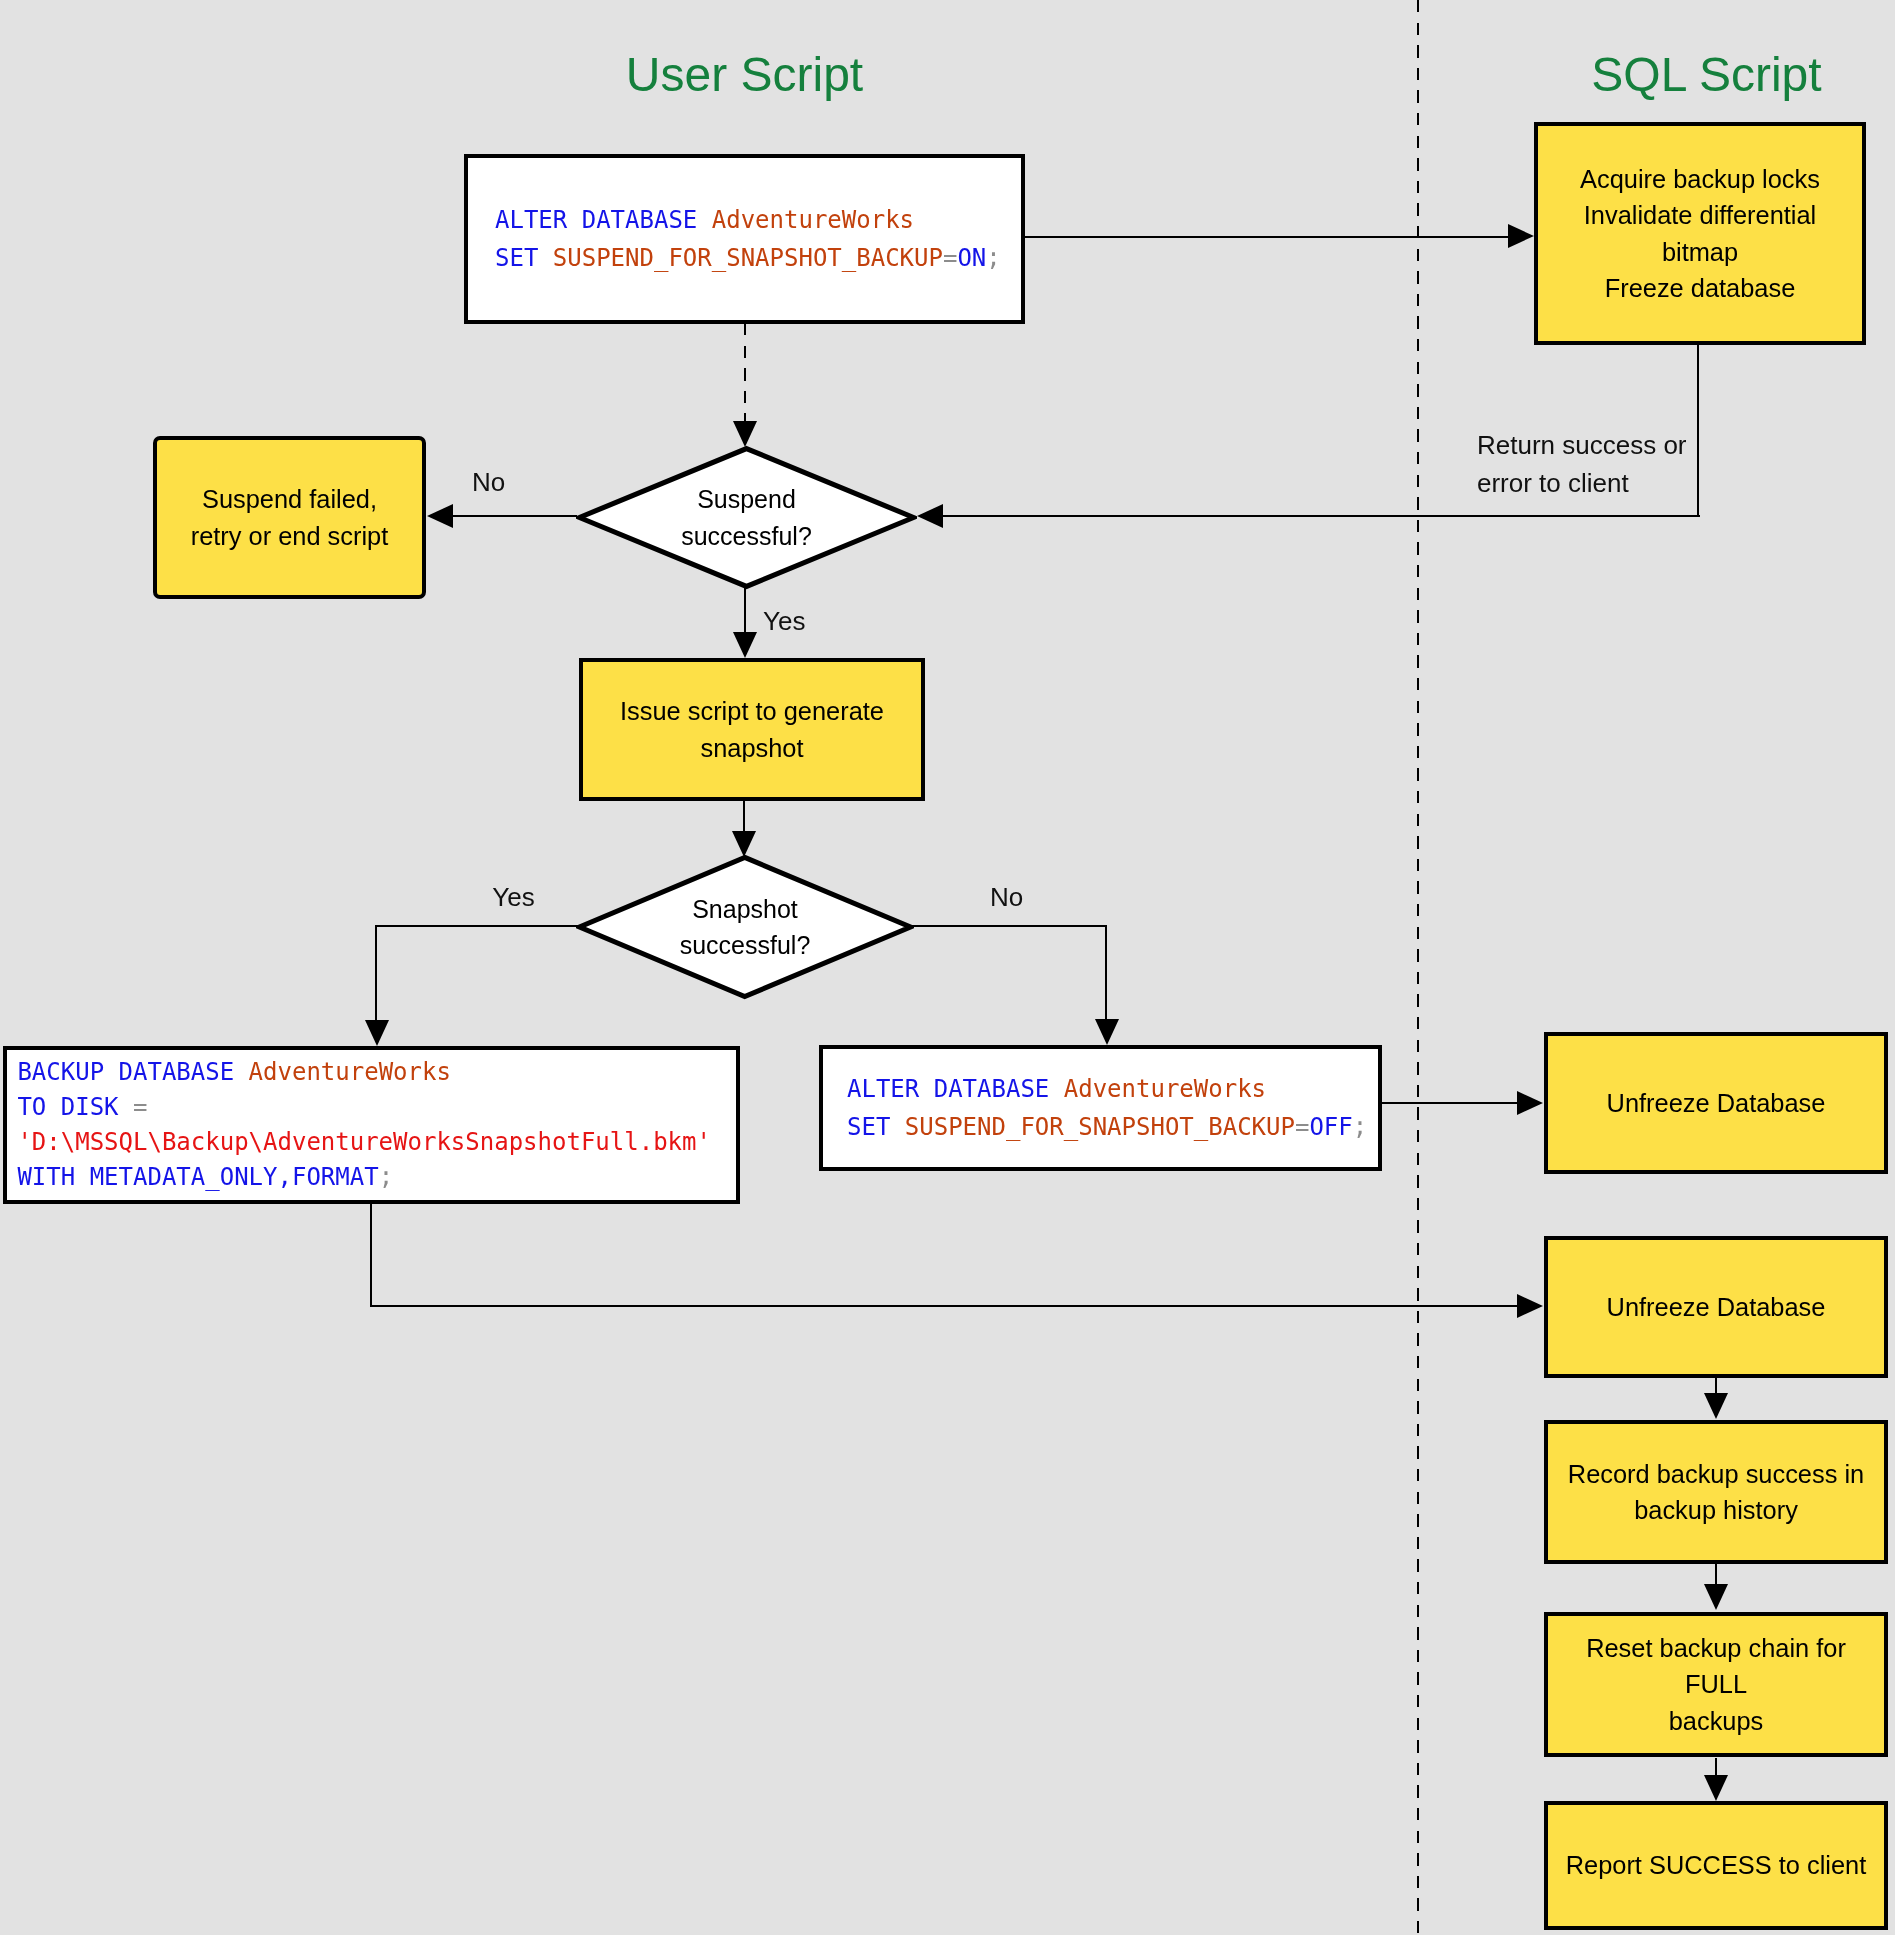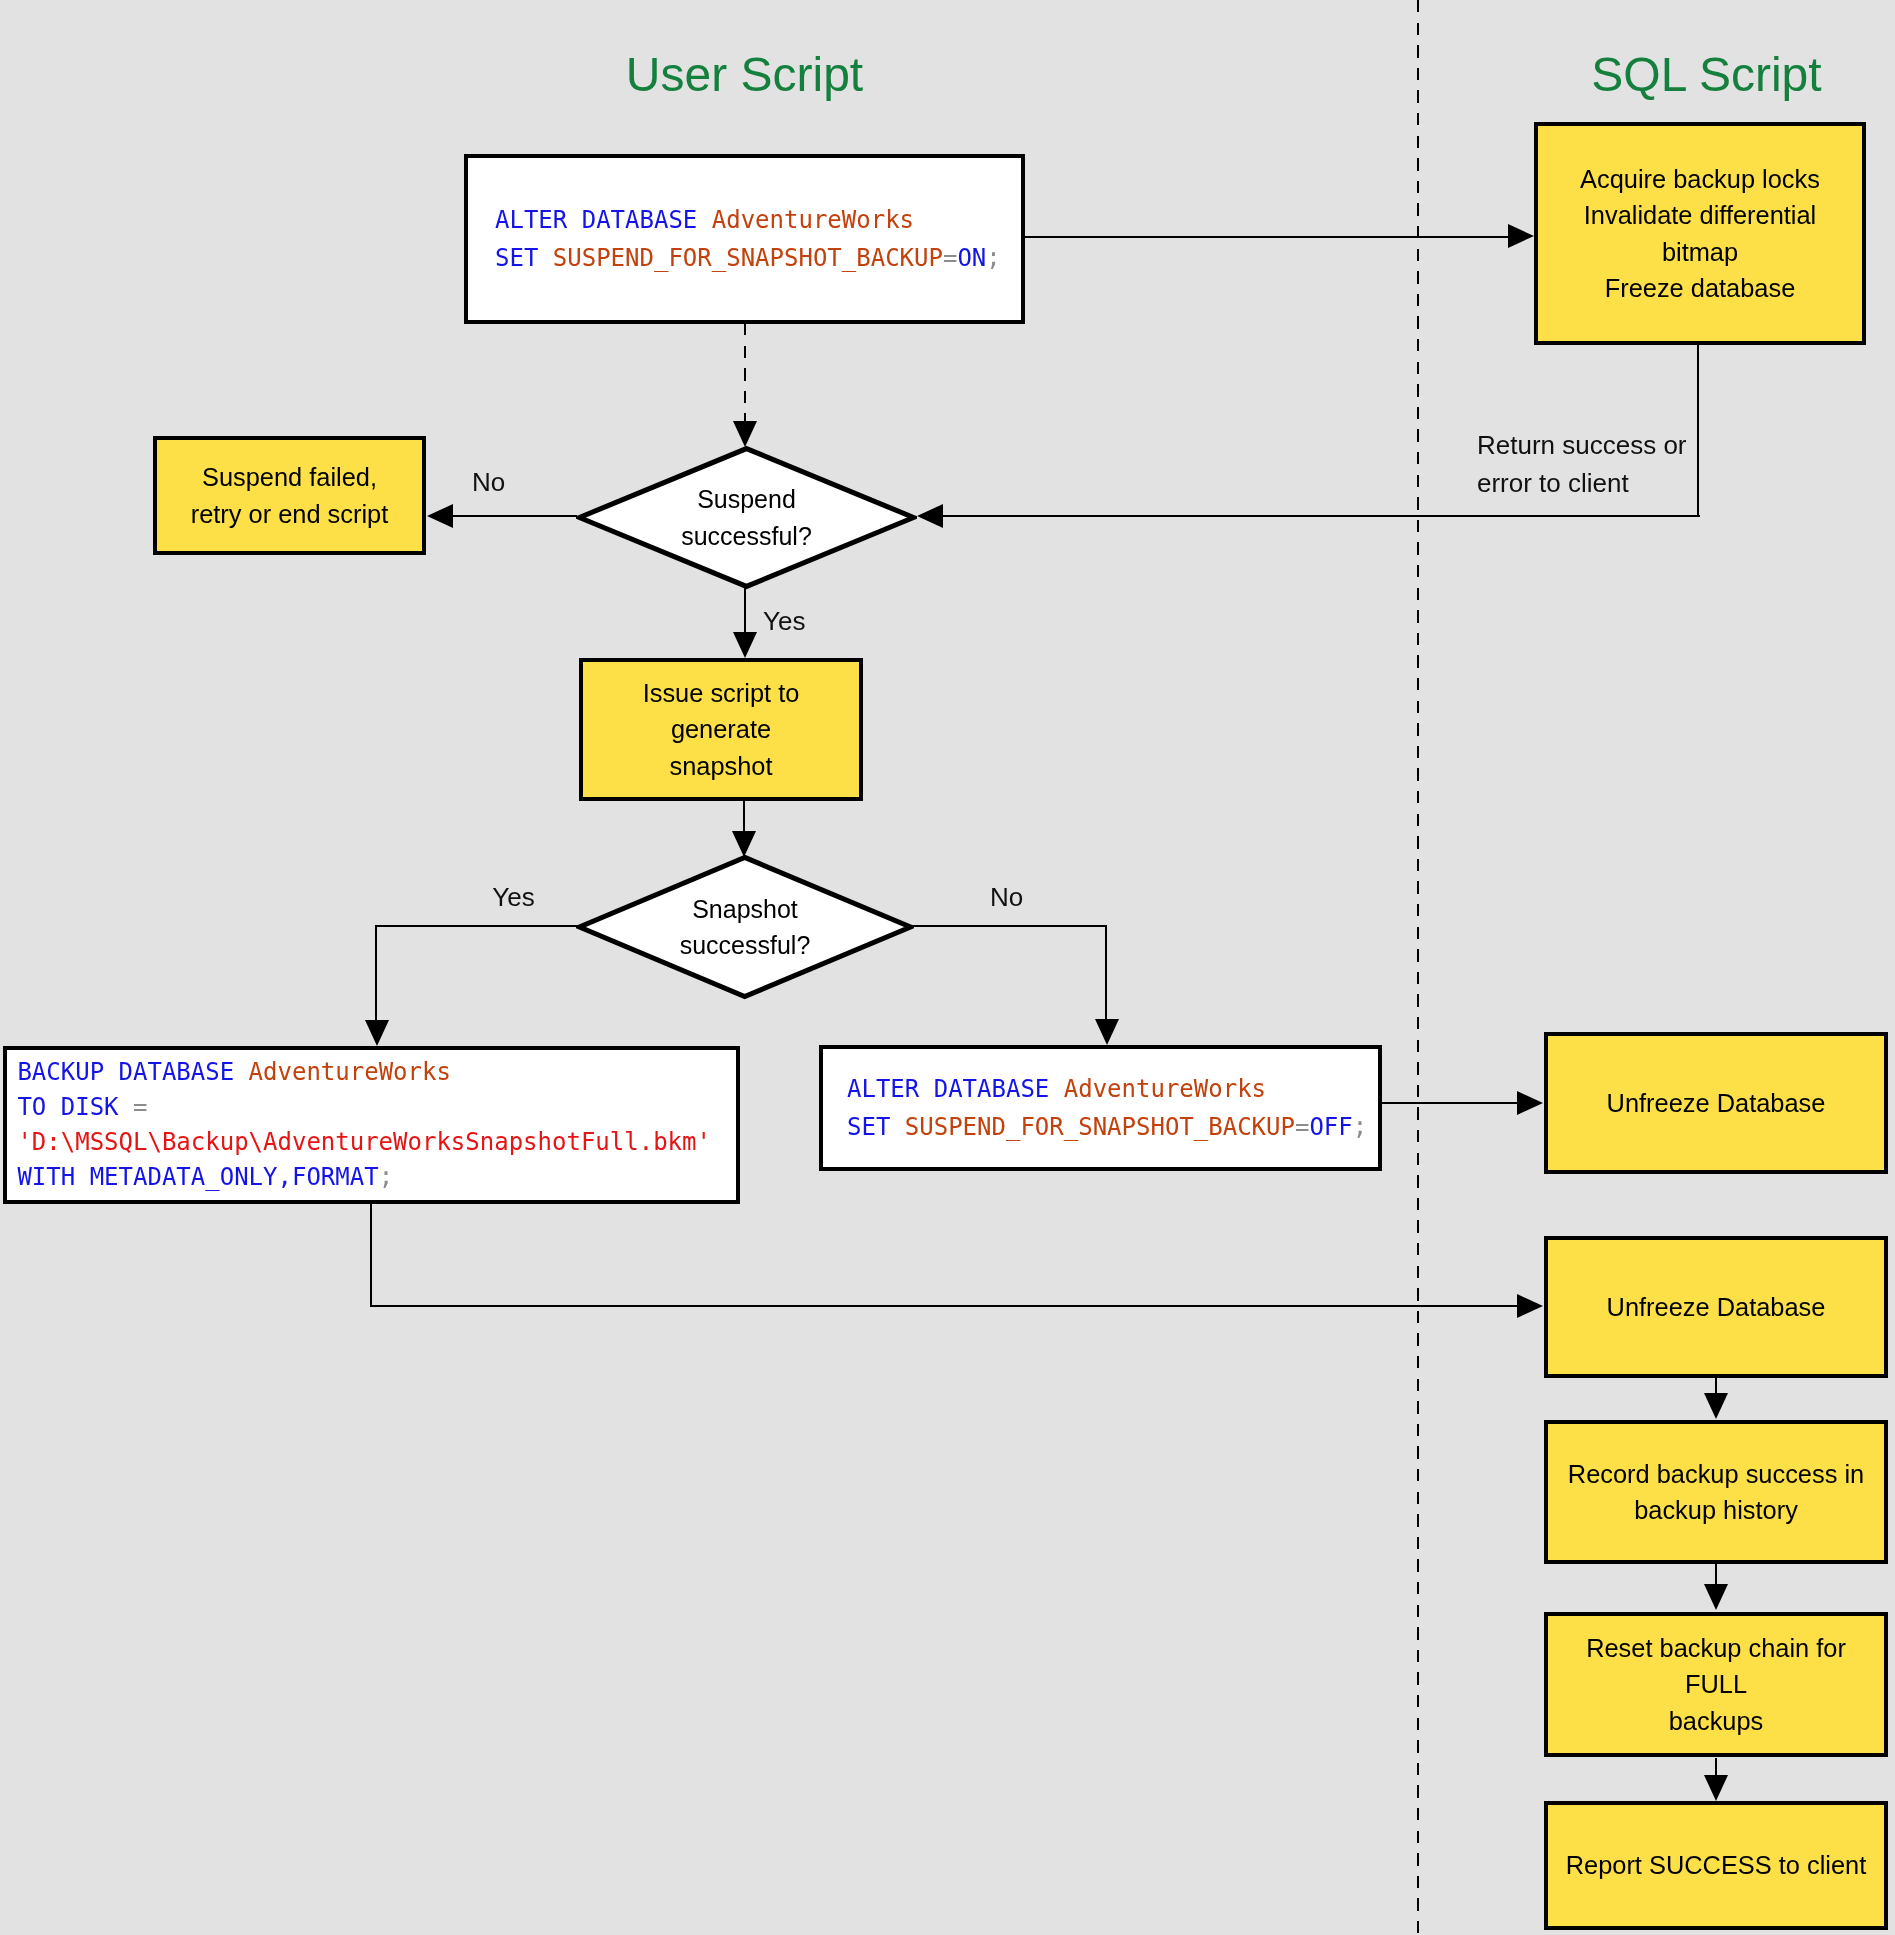--- a/index.html
+++ b/index.html
@@ -116,28 +116,28 @@
 
   <svg class="diamond" style="left:576px; top:445px;" width="341" height="145" viewBox="0 0 604 256">
     <polygon points="302,6 598,128 302,250 6,128" fill="#ffffff" stroke="#000000" stroke-width="9"></polygon>
   </svg>
   <div class="dlabel" style="left:576px; top:445px; width:341px; height:145px;">Suspend
 successful?</div>
 
   <div class="elabel center" style="left:452px; top:467px; width:73px;">No</div>
   <div class="hline" style="left:451px; top:515px; width:126px;"></div>
   <div class="arr left" style="left:427px; top:504px;"></div>
-  <div class="box" style="left:153px; top:436px; width:273px; height:119px;">Suspend failed,
+  <div class="box" style="left:153px; top:436px; width:273px; height:163px;border-radius:7px;">Suspend failed,
 retry or end script</div>
 
   <div class="elabel" style="left:763px; top:606px;">Yes</div>
   <div class="vline" style="left:744px; top:588px; height:46px;"></div>
   <div class="arr down" style="left:733px; top:632px;"></div>
 
-  <div class="box" style="left:579px; top:658px; width:284px; height:143px;">Issue script to generate
+  <div class="box" style="left:579px; top:658px; width:346px; height:143px;">Issue script to generate
 snapshot</div>
 
   <div class="vline" style="left:743px; top:801px; height:33px;"></div>
   <div class="arr down" style="left:732px; top:831px;"></div>
 
   <svg class="diamond" style="left:576px; top:854px;" width="338" height="146" viewBox="0 0 597 258">
     <polygon points="298,6 591,129 298,252 6,129" fill="#ffffff" stroke="#000000" stroke-width="9"></polygon>
   </svg>
   <div class="dlabel" style="left:576px; top:854px; width:338px; height:146px;">Snapshot
 successful?</div>

